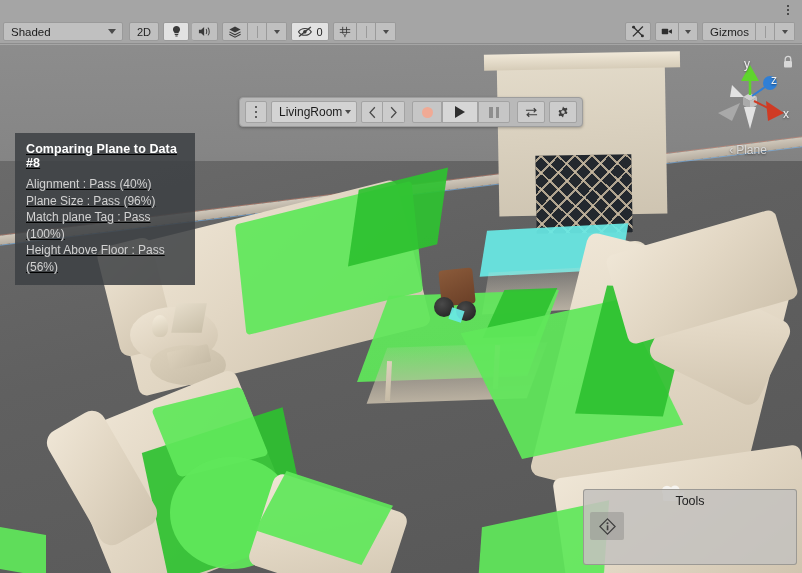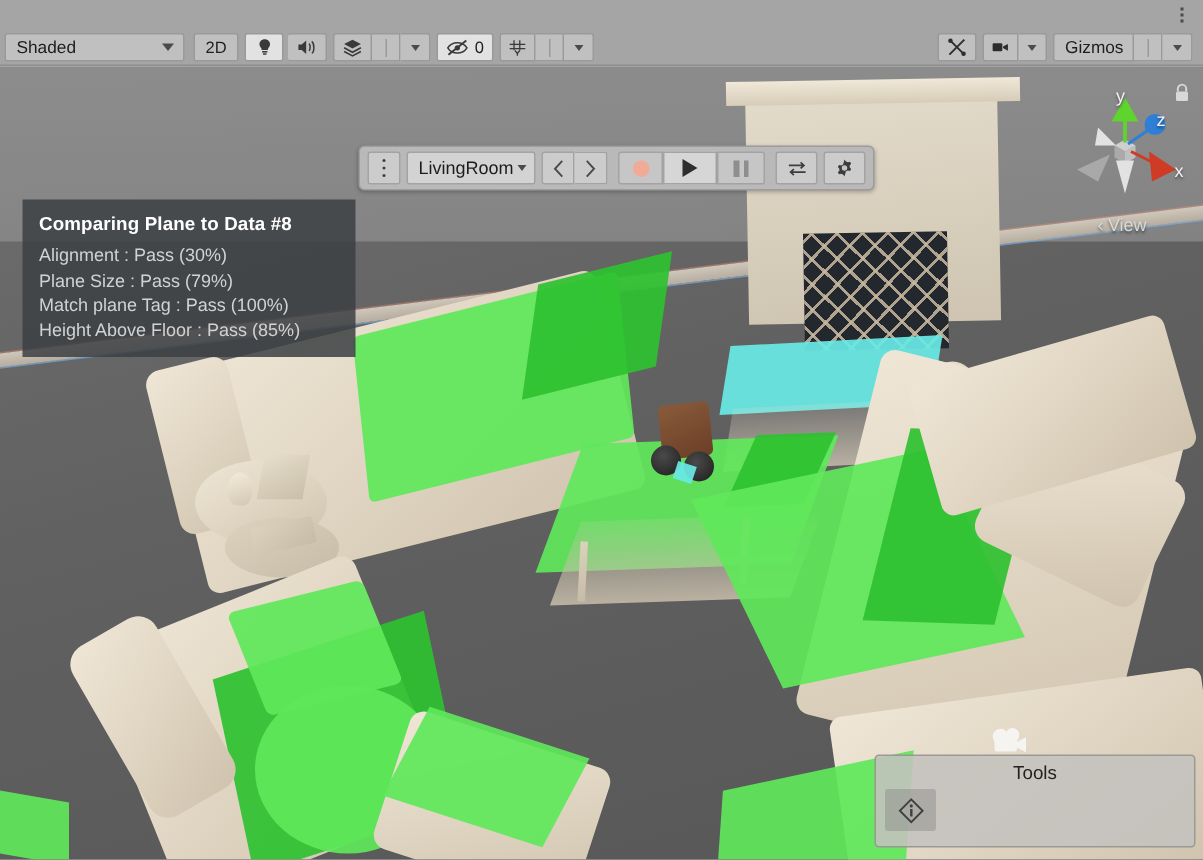--- a/index.html
+++ b/index.html
@@ -99,23 +99,24 @@
   .cream { background: linear-gradient(150deg,#efe6d6 0%,#e2d7c4 45%,#cfc3ae 100%); }
   .cream-d { background: linear-gradient(150deg,#ddd2bd,#c6bba6); }
   .green { background: rgba(96,231,90,0.93); }
   .green-d { background: rgba(46,193,48,0.92); }
   .cyan { background: rgba(104,232,228,0.93); }
   .wood { background: linear-gradient(160deg,#8a5a3a,#6a3f27); }
   .dark { background: #2a2f35; }
 
   
   .info-panel {
-    position:absolute; left:15px; top:88px; width:222px;
+    position:absolute; left:15px; top:88px; width:180px;
     background: rgba(60,64,68,0.86);
     padding:9px 11px 10px 11px;
+    text-decoration:underline;
   }
   .info-title { font-size:12.5px; font-weight:bold; color:#ffffff; margin-bottom:6px; letter-spacing:.1px; }
   .info-line { font-size:12px; color:#d2d2d2; line-height:16.5px; }
   .info-line.muted { color:#b4b4b4; }
 
   
   .playbar {
     position:absolute; left:239px; top:52px;
     height:30px; display:flex; align-items:center; gap:4px;
     background:#b9b9b9; border:1px solid #9d9d9d; border-radius:4px;
@@ -147,21 +148,21 @@
   
   .axis-gizmo { position:absolute; right:6px; top:6px; width:92px; height:110px; }
   .persp-label {
     position:absolute; left:0; right:4px; bottom:4px; text-align:center;
     font-size:12px; color:#d9d9d9; text-shadow:0 1px 2px rgba(0,0,0,.5);
   }
   .lock-ic { position:absolute; right:2px; top:4px; }
 
   
   .tools-panel {
-    position:absolute; right:5px; bottom:8px; width:214px; height:62px;
+    position:absolute; right:5px; bottom:8px; width:214px; height:76px;
     background: rgba(196,194,190,0.88);
     border:1px solid rgba(150,148,144,.9);
     border-radius:3px;
   }
   .tools-title { text-align:center; font-size:12.5px; color:#222; padding:4px 0 2px; }
   .tools-btn {
     margin:2px 0 0 6px; width:34px;height:28px;
     background: rgba(150,148,144,0.55);
     border-radius:2px; display:flex; align-items:center; justify-content:center;
   }
@@ -367,24 +368,24 @@
       <svg width="30" height="24" viewBox="0 0 30 24">
         <circle cx="9" cy="8" r="5.2" fill="#f6f4f0"></circle>
         <circle cx="17" cy="7" r="4.6" fill="#f6f4f0"></circle>
         <rect x="5" y="9" width="15" height="9" rx="1.5" fill="#f6f4f0"></rect>
         <path d="M20 11.5 26 8.5v10l-6-3z" fill="#f6f4f0"></path>
       </svg>
     </div>
 
     <div class="info-panel">
       <div class="info-title">Comparing Plane to Data #8</div>
-      <div class="info-line">Alignment : Pass (30%)</div>
-      <div class="info-line">Plane Size : Pass (79%)</div>
+      <div class="info-line">Alignment : Pass (40%)</div>
+      <div class="info-line">Plane Size : Pass (96%)</div>
       <div class="info-line">Match plane Tag : Pass (100%)</div>
-      <div class="info-line">Height Above Floor : Pass (85%)</div>
+      <div class="info-line">Height Above Floor : Pass (56%)</div>
     </div>
 
     <div class="playbar">
       <div class="pb-btn">
         <span class="pb-kebab">
           <i></i>
           <i></i>
           <i></i>
         </span>
       </div>
@@ -460,21 +461,21 @@
       <span style="position:absolute;left:40px;top:6px;font-size:12px;color:#f0f0f0;text-shadow:0 1px 2px rgba(0,0,0,.45)">y</span>
       <span style="position:absolute;left:67px;top:22px;font-size:12px;color:#f0f0f0;text-shadow:0 1px 2px rgba(0,0,0,.45)">z</span>
       <span style="position:absolute;left:79px;top:56px;font-size:12px;color:#f0f0f0;text-shadow:0 1px 2px rgba(0,0,0,.45)">x</span>
       <span class="lock-ic">
         <svg width="12" height="14" viewBox="0 0 12 14">
           <path d="M3.2 6V4.2a2.8 2.8 0 0 1 5.6 0V6" fill="none" stroke="#d8d8d8" stroke-width="1.3"></path>
           <rect x="2" y="6" width="8" height="6.4" rx="1" fill="#d8d8d8"></rect>
         </svg>
       </span>
       <div class="persp-label">
-        <span style="margin-right:3px">‹</span><span>View</span>
+        <span style="margin-right:3px">‹</span><span>Plane</span>
       </div>
     </div>
 
     <div class="tools-panel">
       <div class="tools-title">Tools</div>
       <div class="tools-btn">
         <svg width="19" height="19" viewBox="0 0 20 20">
           <polygon points="10,2 18,10 10,18 2,10" fill="none" stroke="#3f3f3f" stroke-width="1.3"></polygon>
           <circle cx="10" cy="6.6" r="1.1" fill="#3f3f3f"></circle>
           <rect x="9.2" y="8.8" width="1.7" height="5.2" fill="#3f3f3f"></rect>

